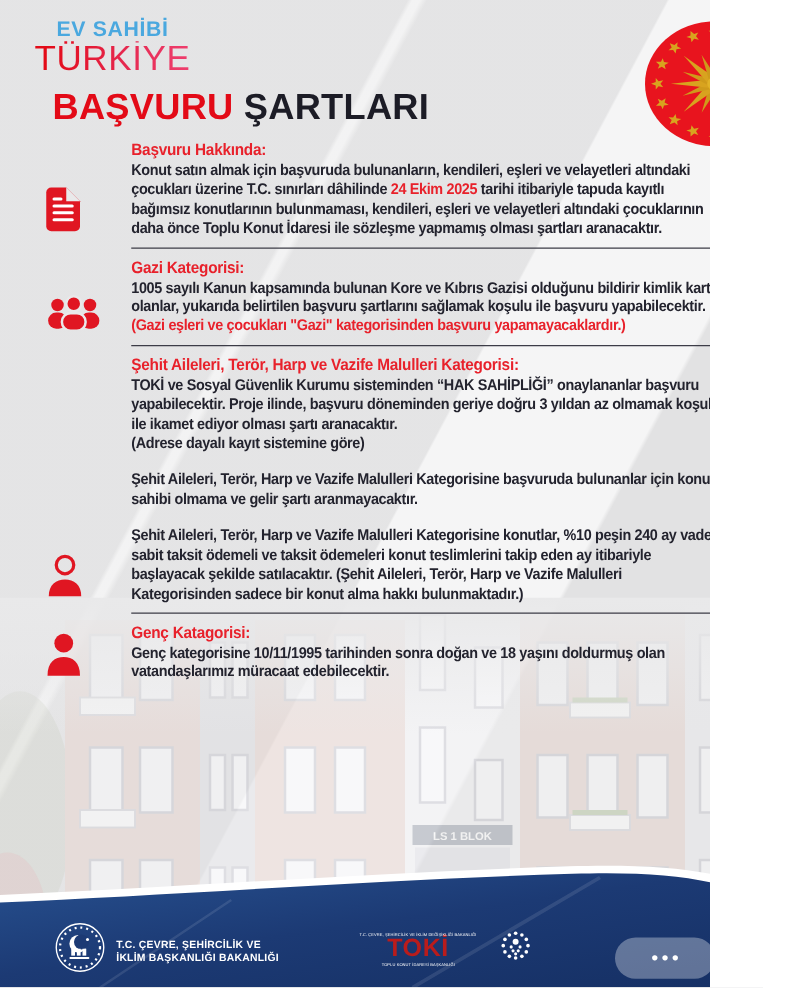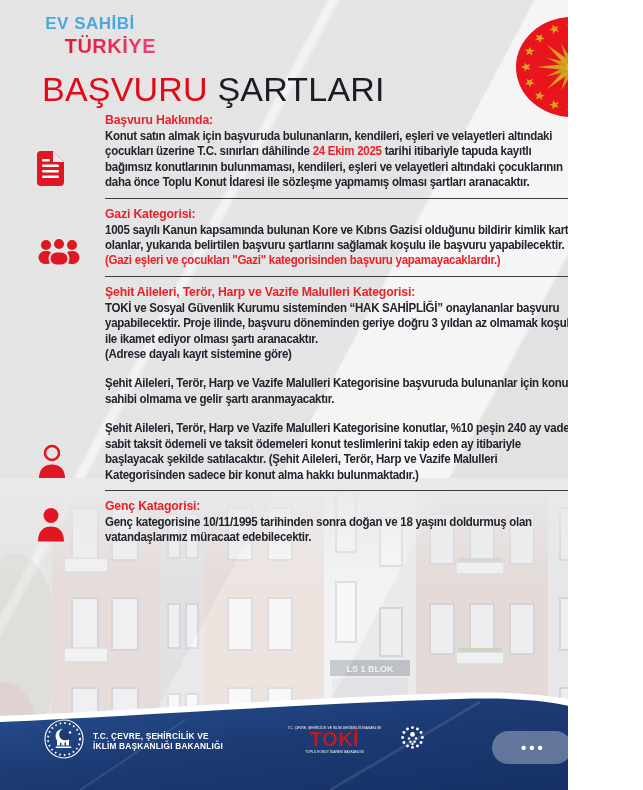--- a/index.html
+++ b/index.html
@@ -15,25 +15,25 @@
     content:"";position:absolute;inset:0;z-index:0;pointer-events:none;
     background:
       linear-gradient(118deg, rgba(255,255,255,0) 0 33%, rgba(255,255,255,0.55) 33.4% 34%, rgba(255,255,255,0) 34.6%),
       linear-gradient(118deg, rgba(0,0,0,0.018) 0 54%, rgba(255,255,255,0.55) 54.2% 71%, rgba(0,0,0,0.03) 71.4%);
   }
 
   
   .brand{position:absolute;left:24px;top:15px;width:132px;text-align:center;z-index:3;}
   .brand-line1{font-size:17px;font-weight:800;letter-spacing:0.5px;color:#4aa8df;line-height:18px;}
   .brand-line2{
-    font-size:20px;font-weight:700;letter-spacing:0.5px;line-height:27px;
+    font-size:28px;font-weight:400;letter-spacing:0.5px;line-height:27px;
     background:linear-gradient(90deg,#e30a17 10%,#e62a52 60%,#ef4070 100%);
-    -webkit-background-clip:text;background-clip:text;color:transparent;text-align:right;
+    -webkit-background-clip:text;background-clip:text;color:transparent;
   }
-  .page-title{position:absolute;left:42px;top:70px;z-index:3;font-size:34px;font-weight:400;letter-spacing:0.2px;}
+  .page-title{position:absolute;left:42px;top:70px;z-index:3;font-size:29px;font-weight:700;letter-spacing:0.2px;}
   .page-title .t-red{color:#e30a17;}
   .page-title .t-dark{color:#1c1c26;}
   .seal{position:absolute;left:511px;top:14px;z-index:3;}
 
   
   .content{position:absolute;left:32px;top:112px;width:582px;z-index:2;}
   .req{display:flex;align-items:flex-end;}
   .icon-col{width:73px;flex:0 0 73px;padding-top:3px;padding-left:4px;box-sizing:border-box;}
   .text-col{width:545px;transform:scaleX(0.93);transform-origin:0 0;}
   .sec-h{margin:0 0 2px 0;font-size:13.2px;font-weight:700;color:#e8212b;letter-spacing:-0.2px;}
@@ -41,21 +41,21 @@
   .sec-body p.gap{margin-top:14px;}
   .sec-body span.red{color:#e8212b;}
   .sec-body span.dark{color:#23232e;}
   hr.divider{border:none;border-top:1.4px solid #3c3c47;margin:7px 2px 7px 73px;}
 
   
   .building{position:absolute;left:0;top:478px;z-index:1;}
 
   
   .footer-band{position:absolute;left:0;top:680px;z-index:4;pointer-events:none;}
-  .footer-content{position:absolute;left:0;top:661px;width:643px;height:110px;z-index:5;}
+  .footer-content{position:absolute;left:0;top:680px;width:643px;height:110px;z-index:5;}
   .ministry{position:absolute;left:44px;top:58px;display:flex;align-items:center;gap:9px;}
   .ministry-text{color:#ffffff;font-size:8.3px;font-weight:700;letter-spacing:0.2px;line-height:10.5px;}
   .toki{position:absolute;left:276px;top:64px;display:flex;align-items:center;gap:7px;}
   .toki-stack{display:flex;flex-direction:column;align-items:center;}
   .toki-tiny{color:#ffffff;font-size:4px;letter-spacing:0.1px;white-space:nowrap;transform:scale(0.8);}
   .toki-word{color:#b91c1c;font-size:20px;font-weight:900;letter-spacing:0.5px;line-height:19px;}
   .more-btn{
     position:absolute;left:492px;top:70px;width:80px;height:33px;border:none;
     border-radius:17px;background:rgba(255,255,255,0.32);cursor:pointer;
     display:flex;align-items:center;justify-content:center;

